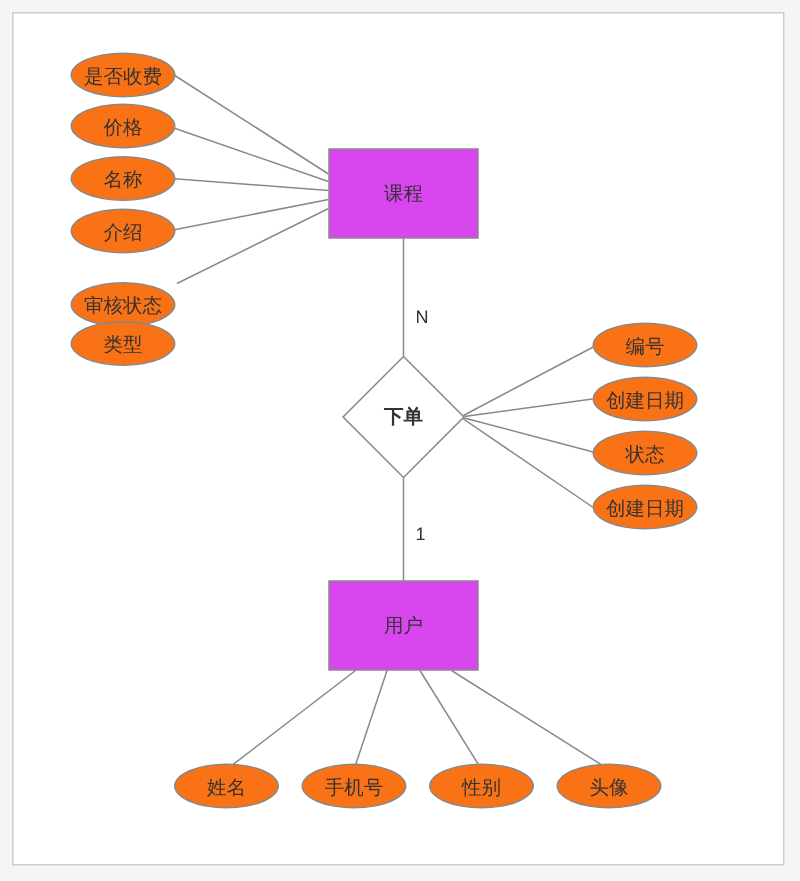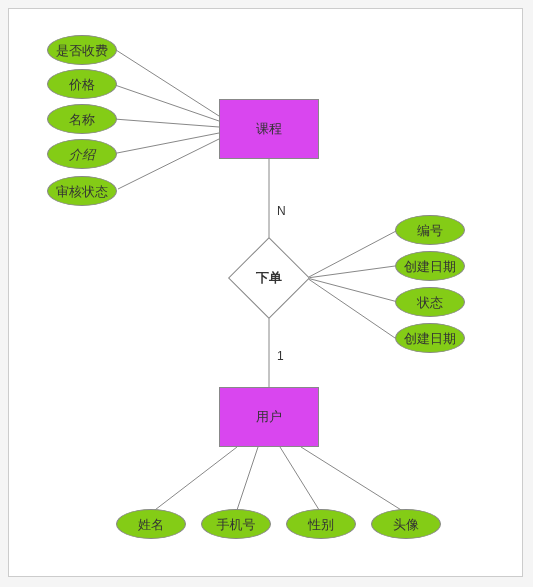--- a/index.html
+++ b/index.html
@@ -30,21 +30,21 @@
     box-sizing: border-box;
     text-align: center;
   }
   .entity {
     background: #d946ef;
     border: 1px solid #888;
     width: 100px;
     height: 60px;
   }
   .attr {
-    background: #84cc16;
+    background: #f97316;
     border: 1px solid #888;
     border-radius: 50%;
     width: 70px;
     height: 30px;
     line-height: 1;
   }
   .rel {
     width: 80px;
     height: 60px;
   }
@@ -115,25 +115,28 @@
 
   <div class="node attr" style="left:38px; top:26px;">
     <span>是否收费</span>
   </div>
   <div class="node attr" style="left:38px; top:60px;">
     <span>价格</span>
   </div>
   <div class="node attr" style="left:38px; top:95px;">
     <span>名称</span>
   </div>
-  <div class="node attr" style="left:38px; top:130px;font-style:italic;">
+  <div class="node attr" style="left:38px; top:130px;">
     <span>介绍</span>
   </div>
-  <div class="node attr" style="left:38px; top:167px;align-items:center;">
+  <div class="node attr" style="left:38px; top:179px;align-items:center;">
     <span>审核状态</span>
+  </div>
+  <div class="node attr" style="left:38px; top:205px;">
+    <span>类型</span>
   </div>
 
   <div class="node attr" style="left:386px; top:206px;">
     <span>编号</span>
   </div>
   <div class="node attr" style="left:386px; top:242px;">
     <span>创建日期</span>
   </div>
   <div class="node attr" style="left:386px; top:278px;">
     <span>状态</span>

